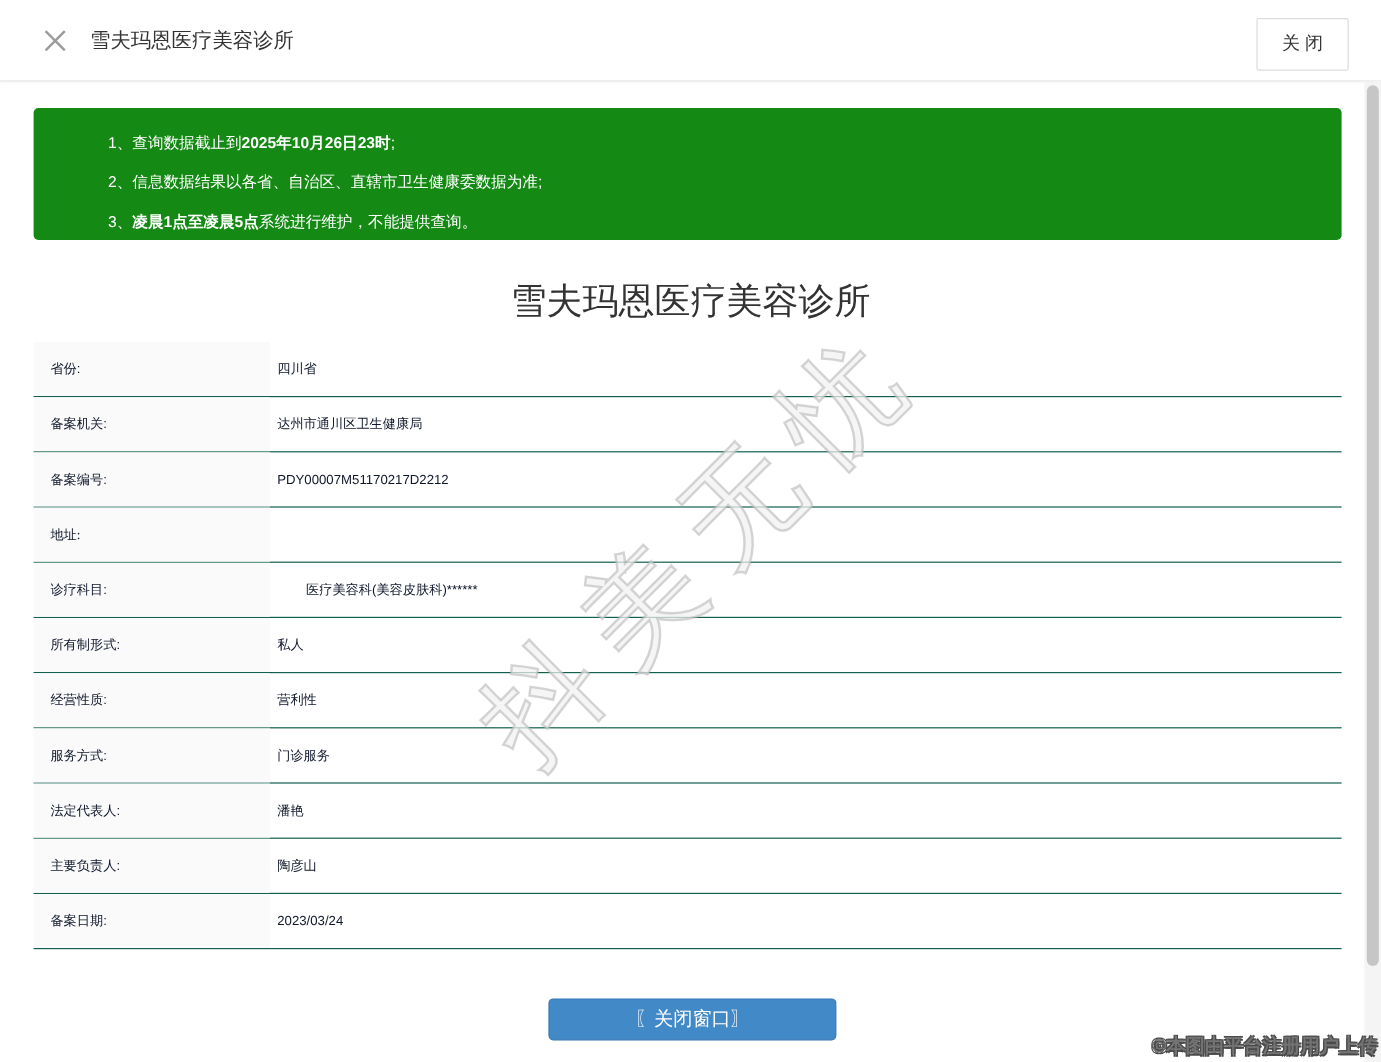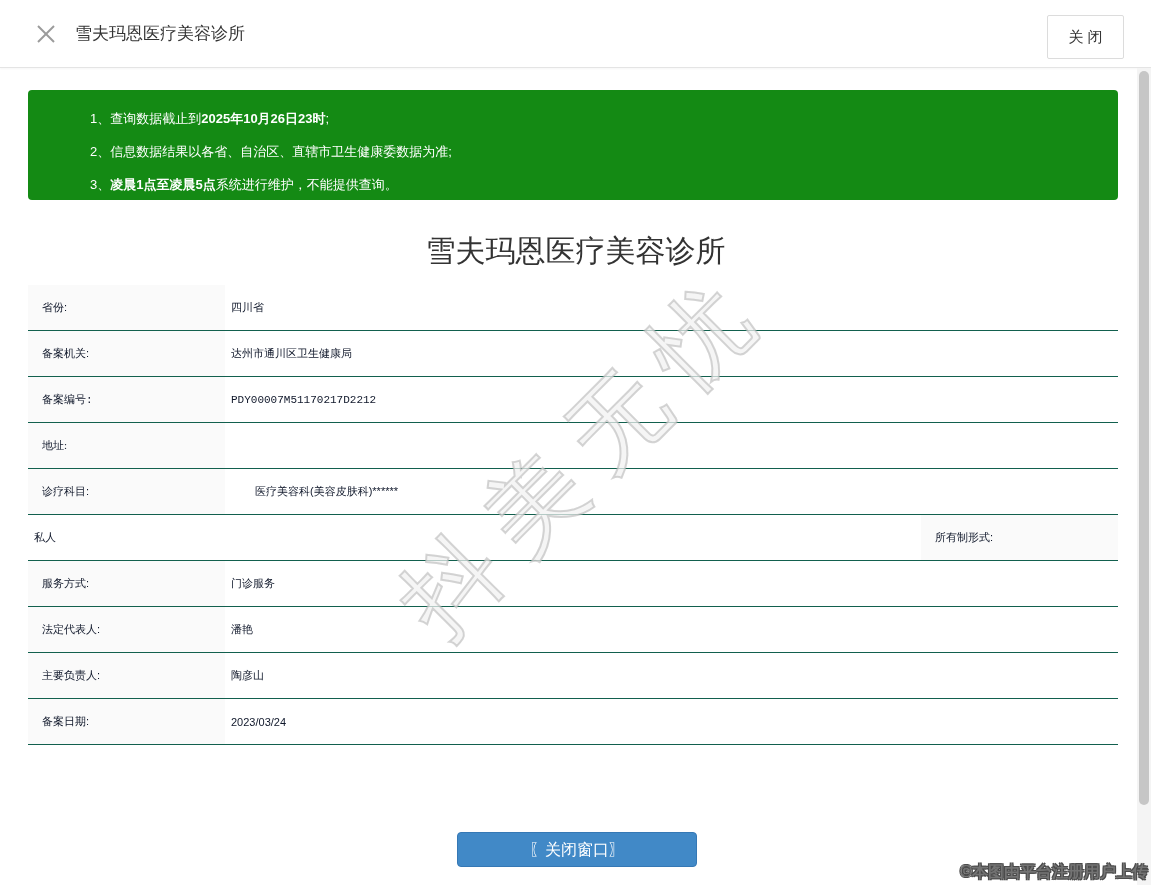--- a/index.html
+++ b/index.html
@@ -207,34 +207,38 @@
 
   <div class="info-table" id="info-table">
       <div class="row" style="border-bottom: 1px solid rgb(18, 96, 78);">
         <div class="cell label" style="background: rgb(250, 250, 250);">省份:</div>
         <div class="cell value">四川省</div>
       </div>
       <div class="row" style="border-bottom: 1px solid rgb(18, 96, 78);">
         <div class="cell label" style="background: rgb(250, 250, 250);">备案机关:</div>
         <div class="cell value">达州市通川区卫生健康局</div>
       </div>
-      <div class="row" style="border-bottom: 1px solid rgb(18, 96, 78); font-family: Liberation Mono, monospace;">
+      <div class="row" style="border-bottom: 1px solid rgb(18, 96, 78);">
         <div class="cell label" style="background: rgb(250, 250, 250);">备案编号:</div>
         <div class="cell value">PDY00007M51170217D2212</div>
       </div>
       <div class="row" style="border-bottom: 1px solid rgb(18, 96, 78); font-family: Liberation Serif, serif;">
         <div class="cell label" style="background: rgb(250, 250, 250);">地址:</div>
       </div>
       <div class="row" style="border-bottom: 1px solid rgb(18, 96, 78); gap: 24px;">
         <div class="cell label" style="background: rgb(250, 250, 250);">诊疗科目:</div>
         <div class="cell value">医疗美容科(美容皮肤科)******</div>
       </div>
       <div class="row" style="border-bottom: 1px solid rgb(18, 96, 78);">
+        <div class="cell label" style="background: rgb(250, 250, 250);">所有制形式:</div>
         <div class="cell value">私人</div>
-        <div class="cell label" style="background: rgb(250, 250, 250);">所有制形式:</div>
+      </div>
+      <div class="row" style="border-bottom: 1px solid rgb(18, 96, 78);">
+        <div class="cell label" style="background: rgb(250, 250, 250);">经营性质:</div>
+        <div class="cell value">营利性</div>
       </div>
       <div class="row" style="border-bottom: 1px solid rgb(18, 96, 78);">
         <div class="cell label" style="background: rgb(250, 250, 250);">服务方式:</div>
         <div class="cell value">门诊服务</div>
       </div>
       <div class="row" style="border-bottom: 1px solid rgb(18, 96, 78);">
         <div class="cell label" style="background: rgb(250, 250, 250);">法定代表人:</div>
         <div class="cell value">潘艳</div>
       </div>
       <div class="row" style="border-bottom: 1px solid rgb(18, 96, 78);">

